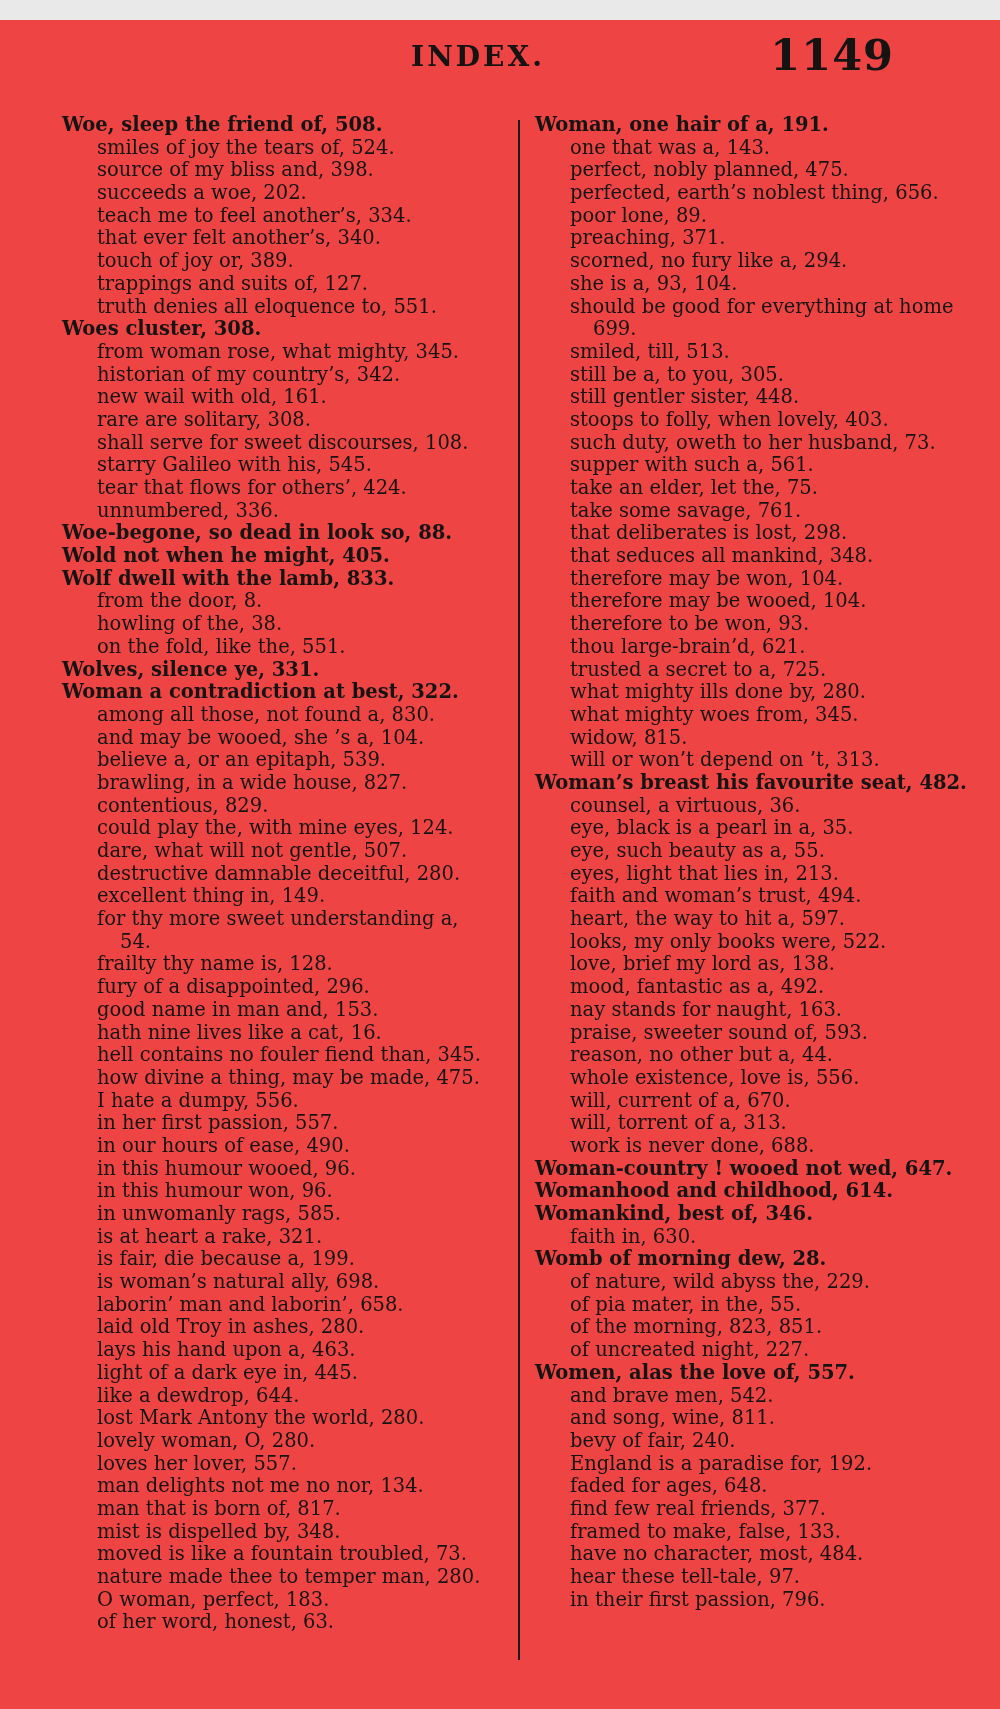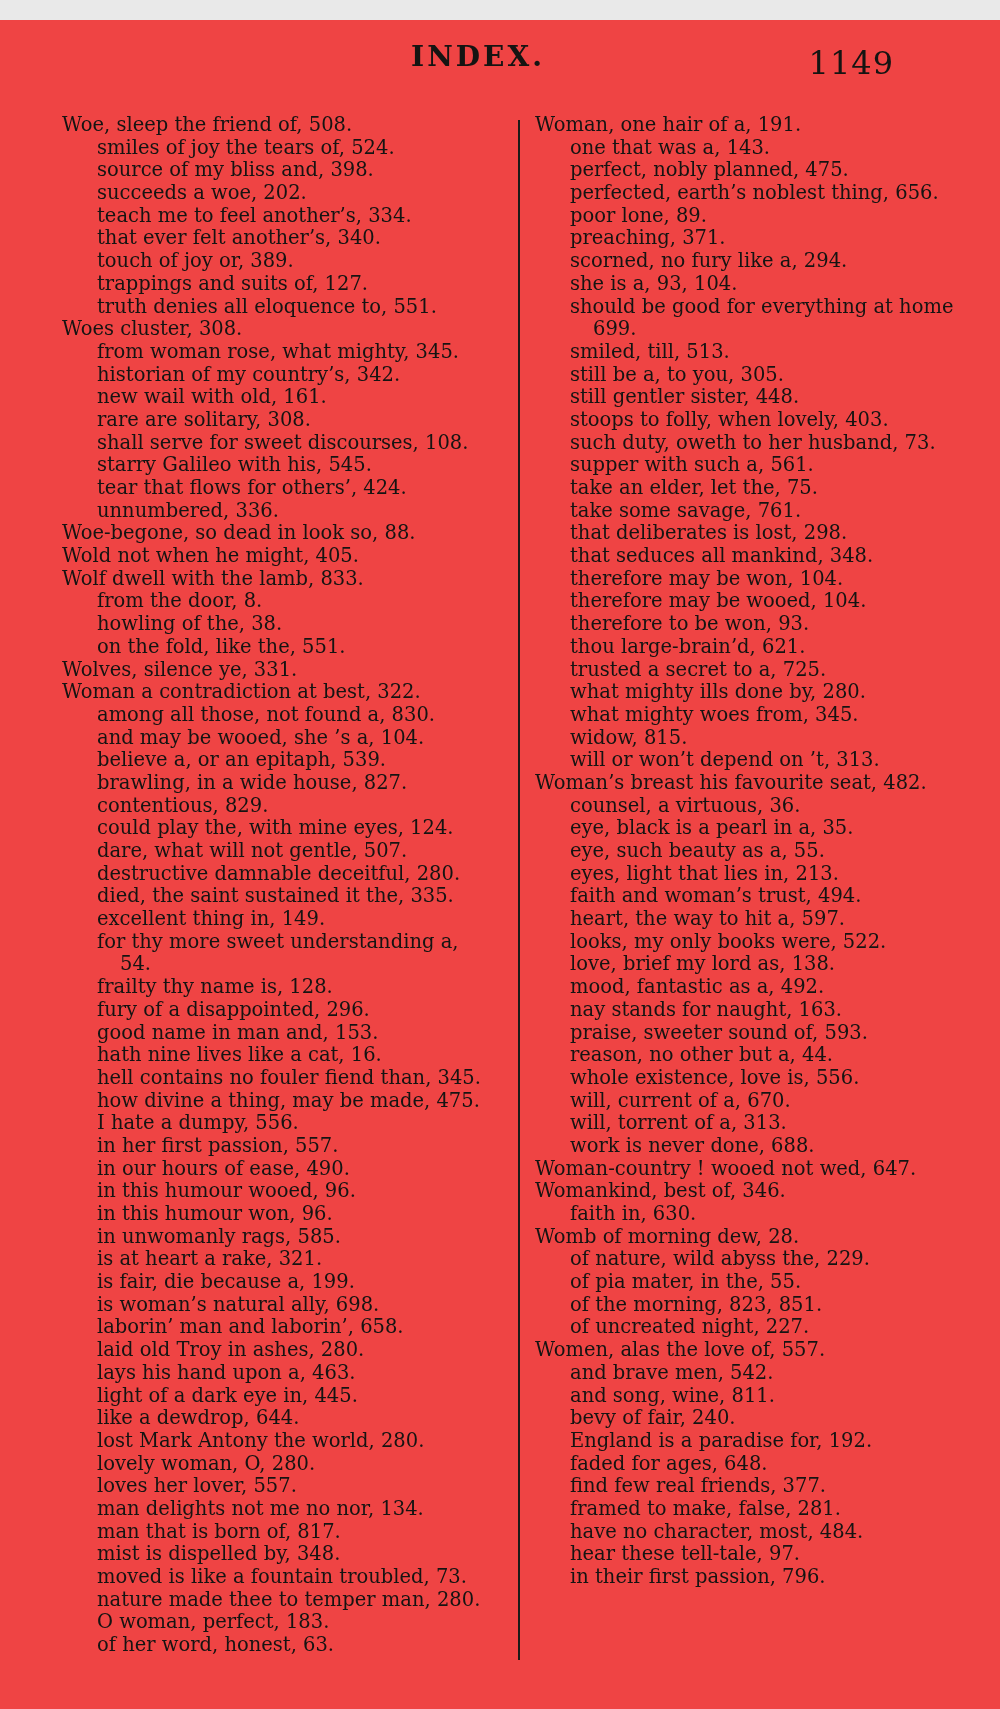--- a/index.html
+++ b/index.html
@@ -11,36 +11,36 @@
     color:#151412;
     overflow:hidden;
     margin-top:20px;
   }
   .page-title{
     position:absolute;top:20px;left:0;width:956px;
     text-align:center;
     font-size:28px;font-weight:bold;letter-spacing:3px;
   }
   .page-number{
-    position:absolute;top:24px;right:106px;
-    font-size:32px;font-weight:normal;letter-spacing:1px;
+    position:absolute;top:10px;right:106px;
+    font-size:43px;font-weight:bold;letter-spacing:1px;
   }
   .column-divider{
     position:absolute;left:518px;top:100px;
     width:2px;height:1540px;background:#1b1a18;
   }
   .col{
     position:absolute;top:94px;
     font-size:19.5px;line-height:22.7px;
     white-space:nowrap;
   }
   .col-left{left:62px;width:452px;}
   .col-right{left:535px;width:420px;}
   .line{height:22.7px;}
-  .ind0{padding-left:0;}
+  .ind0{padding-left:0;font-weight:bold;}
   .ind1{padding-left:35px;}
   .ind2{padding-left:58px;}
 </style>
 </head>
 <body>
 
 <div class="page">
   <div class="page-title">INDEX.</div>
   <div class="page-number">1149</div>
   <div class="column-divider"></div>
@@ -72,21 +72,20 @@
       <div class="line ind0">Wolves, silence ye, 331.</div>
       <div class="line ind0">Woman a contradiction at best, 322.</div>
       <div class="line ind1">among all those, not found a, 830.</div>
       <div class="line ind1">and may be wooed, she ’s a, 104.</div>
       <div class="line ind1">believe a, or an epitaph, 539.</div>
       <div class="line ind1">brawling, in a wide house, 827.</div>
       <div class="line ind1">contentious, 829.</div>
       <div class="line ind1">could play the, with mine eyes, 124.</div>
       <div class="line ind1">dare, what will not gentle, 507.</div>
       <div class="line ind1">destructive damnable deceitful, 280.</div>
-      <div class="line ind1">died, the saint sustained it the, 335.</div>
       <div class="line ind1">excellent thing in, 149.</div>
       <div class="line ind1">for thy more sweet understanding a,</div>
       <div class="line ind2">54.</div>
       <div class="line ind1">frailty thy name is, 128.</div>
       <div class="line ind1">fury of a disappointed, 296.</div>
       <div class="line ind1">good name in man and, 153.</div>
       <div class="line ind1">hath nine lives like a cat, 16.</div>
       <div class="line ind1">hell contains no fouler fiend than, 345.</div>
       <div class="line ind1">how divine a thing, may be made, 475.</div>
       <div class="line ind1">I hate a dumpy, 556.</div>
@@ -155,32 +154,33 @@
       <div class="line ind1">love, brief my lord as, 138.</div>
       <div class="line ind1">mood, fantastic as a, 492.</div>
       <div class="line ind1">nay stands for naught, 163.</div>
       <div class="line ind1">praise, sweeter sound of, 593.</div>
       <div class="line ind1">reason, no other but a, 44.</div>
       <div class="line ind1">whole existence, love is, 556.</div>
       <div class="line ind1">will, current of a, 670.</div>
       <div class="line ind1">will, torrent of a, 313.</div>
       <div class="line ind1">work is never done, 688.</div>
       <div class="line ind0">Woman-country ! wooed not wed, 647.</div>
+      <div class="line ind0">Womanhood and childhood, 614.</div>
       <div class="line ind0">Womankind, best of, 346.</div>
       <div class="line ind1">faith in, 630.</div>
       <div class="line ind0">Womb of morning dew, 28.</div>
       <div class="line ind1">of nature, wild abyss the, 229.</div>
       <div class="line ind1">of pia mater, in the, 55.</div>
       <div class="line ind1">of the morning, 823, 851.</div>
       <div class="line ind1">of uncreated night, 227.</div>
       <div class="line ind0">Women, alas the love of, 557.</div>
       <div class="line ind1">and brave men, 542.</div>
       <div class="line ind1">and song, wine, 811.</div>
       <div class="line ind1">bevy of fair, 240.</div>
       <div class="line ind1">England is a paradise for, 192.</div>
       <div class="line ind1">faded for ages, 648.</div>
       <div class="line ind1">find few real friends, 377.</div>
-      <div class="line ind1">framed to make, false, 281.</div>
+      <div class="line ind1">framed to make, false, 133.</div>
       <div class="line ind1">have no character, most, 484.</div>
       <div class="line ind1">hear these tell-tale, 97.</div>
       <div class="line ind1">in their first passion, 796.</div>
     </div>
 </div>
 
 </body></html>

